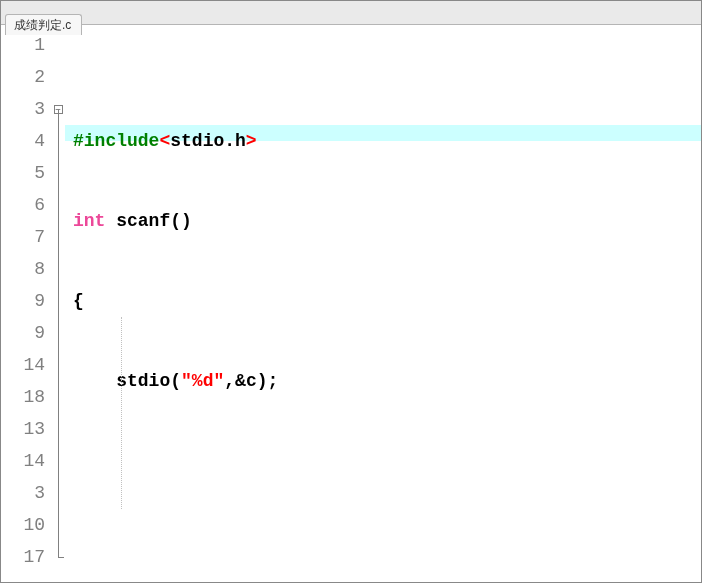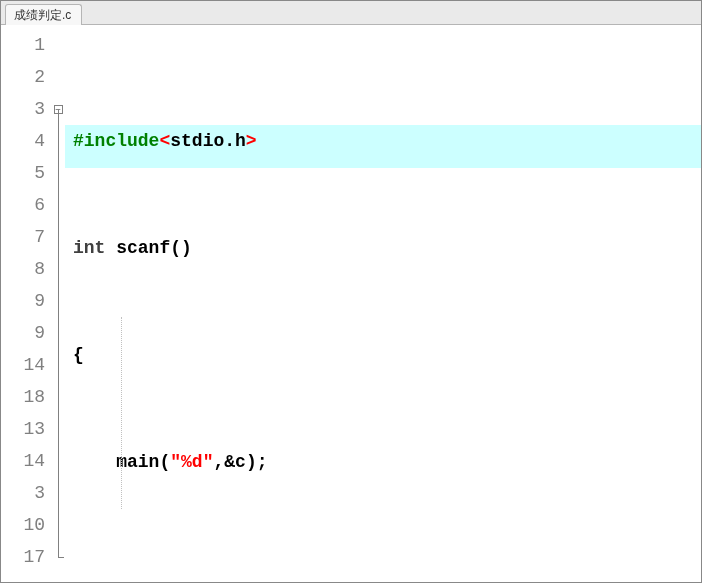--- a/index.html
+++ b/index.html
@@ -21,21 +21,21 @@
   }
   .tab {
     background: #f7f7f7;
     border: 1px solid #b5b5b5;
     border-bottom: none;
     padding: 2px 10px 2px 8px;
     font-size: 12px;
     font-family: "Microsoft YaHei", sans-serif;
     color: #333;
     position: relative;
-    top: 1px;
+    top: 11px;
     border-top-left-radius: 3px;
     border-top-right-radius: 3px;
     margin-left: 4px;
     height: 21px;
     line-height: 17px;
   }
   .editor {
     display: flex;
     height: calc(100% - 24px);
   }
@@ -103,34 +103,34 @@
     line-height: 32px;
     font-size: 18px;
     white-space: pre;
     font-family: Consolas, "Courier New", monospace;
     font-weight: bold;
     color: #000;
     flex: 1;
     position: relative;
   }
   .code-line {
-    height: 43px;
+    height: 16px;
   }
   .code-line.hl {
     background: #ccffff;
     margin-left: -8px;
     padding-left: 8px;
   }
   .ind-guide {
     position: absolute;
     width: 0;
     border-left: 1px dotted #c0c0c0;
   }
   .green { color: #008000; }
-  .blue { color: #404040; }
+  .blue { color: #ec4899; }
   .red { color: #ff0000; }
   .black { color: #000; }
 </style>
 </head>
 <body>
 
 <div class="tab-bar">
   <div class="tab">成绩判定.c</div>
 </div>
 
@@ -205,21 +205,21 @@
         <div class="fold-vert end"></div>
         <div class="fold-end-horiz"></div>
       </div>
   </div>
 
   <div class="code">
     <div class="ind-guide" style="left:56px;top:292px;height:192px;"></div>
     <div class="code-line hl"><span class="green">#include</span><span class="red">&lt;</span><span class="black">stdio.h</span><span class="red">&gt;</span></div>
     <div class="code-line"><span class="blue">int</span><span class="black"> scanf</span><span class="black">()</span></div>
     <div class="code-line"><span class="black">{</span></div>
-    <div class="code-line">    <span class="black">main</span><span class="black">(</span><span class="red">"%d"</span><span class="black">,&amp;</span><span class="black">c</span><span class="black">);</span></div>
+    <div class="code-line">    <span class="black">stdio</span><span class="black">(</span><span class="red">"%d"</span><span class="black">,&amp;</span><span class="black">c</span><span class="black">);</span></div>
     
     
     
     
     
     
     
     
     
     

